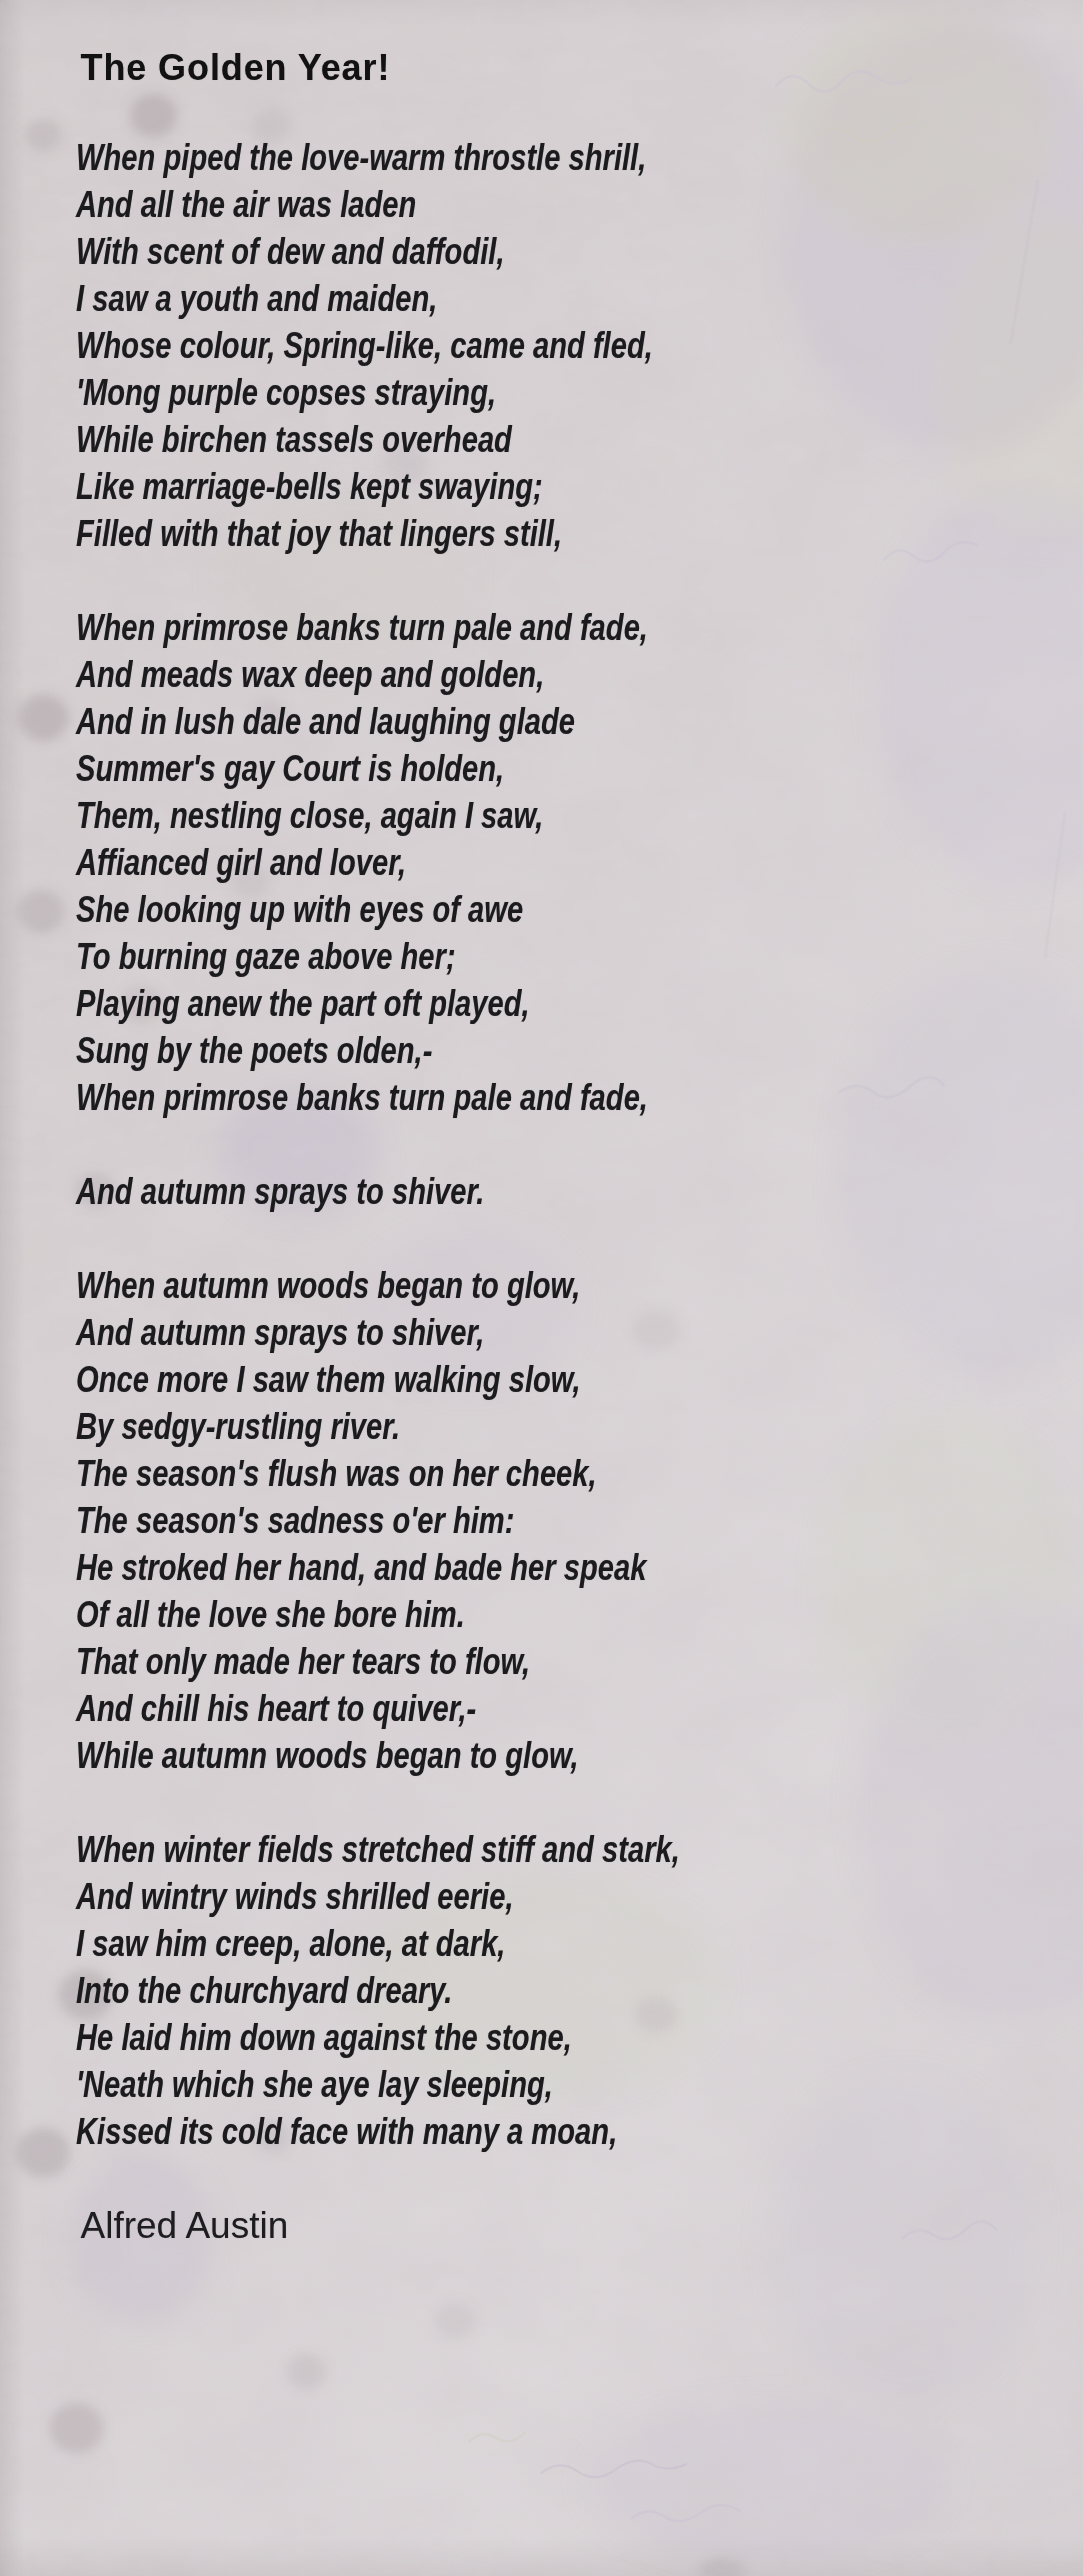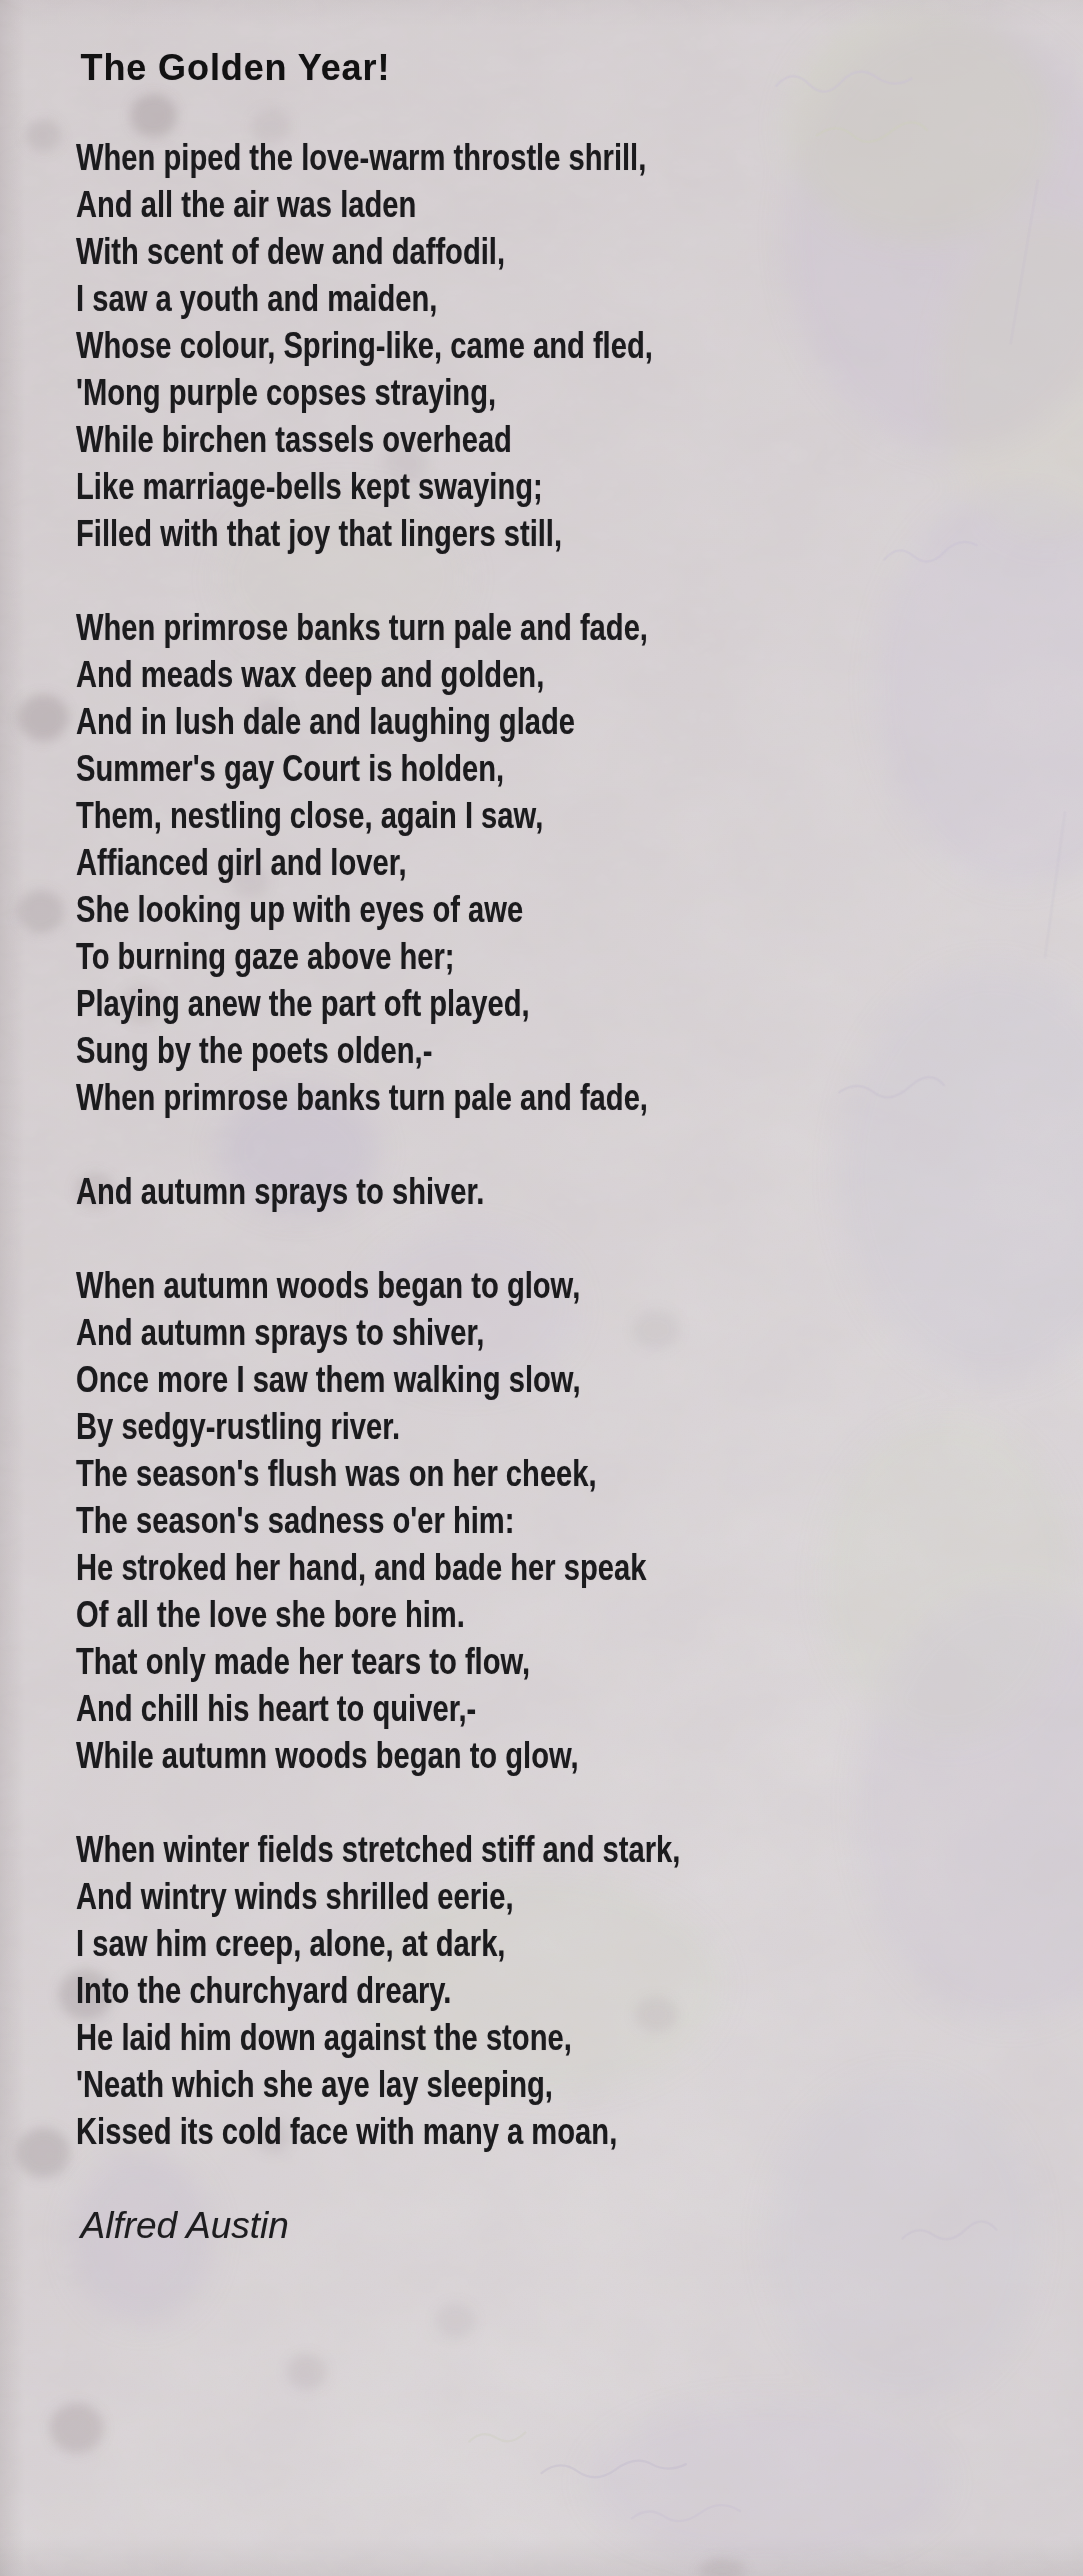--- a/index.html
+++ b/index.html
@@ -36,37 +36,36 @@
   }
   .title {
     margin: 0 0 43px 4.5px;
     font-size: 36px;
     line-height: 47px;
     font-weight: bold;
     letter-spacing: 0.9px;
     color: #121212;
     text-shadow: 0 0 0.9px rgba(60,50,70,0.35);
   }
-  .stanza { margin: 0 0 47px 0; }
+  .stanza { margin: 0 0 47px 0; font-style: italic; }
   .line {
     font-size: 36px;
     line-height: 47px;
     min-height: 47px;
     font-weight: bold;
     color: #1b1b1d;
     white-space: pre;
     transform: scaleX(0.81);
     transform-origin: 0 50%;
     text-shadow: 0 0 0.9px rgba(60,50,70,0.35);
   }
   .author {
     margin: 0 0 0 4.5px;
     font-size: 37px;
     line-height: 47px;
-    font-style: italic;
     font-weight: normal;
     color: #1d1d1f;
     text-shadow: 0 0 0.9px rgba(60,50,70,0.3);
   }
 </style>
 </head>
 <body>
 
 <div class="page">
 

